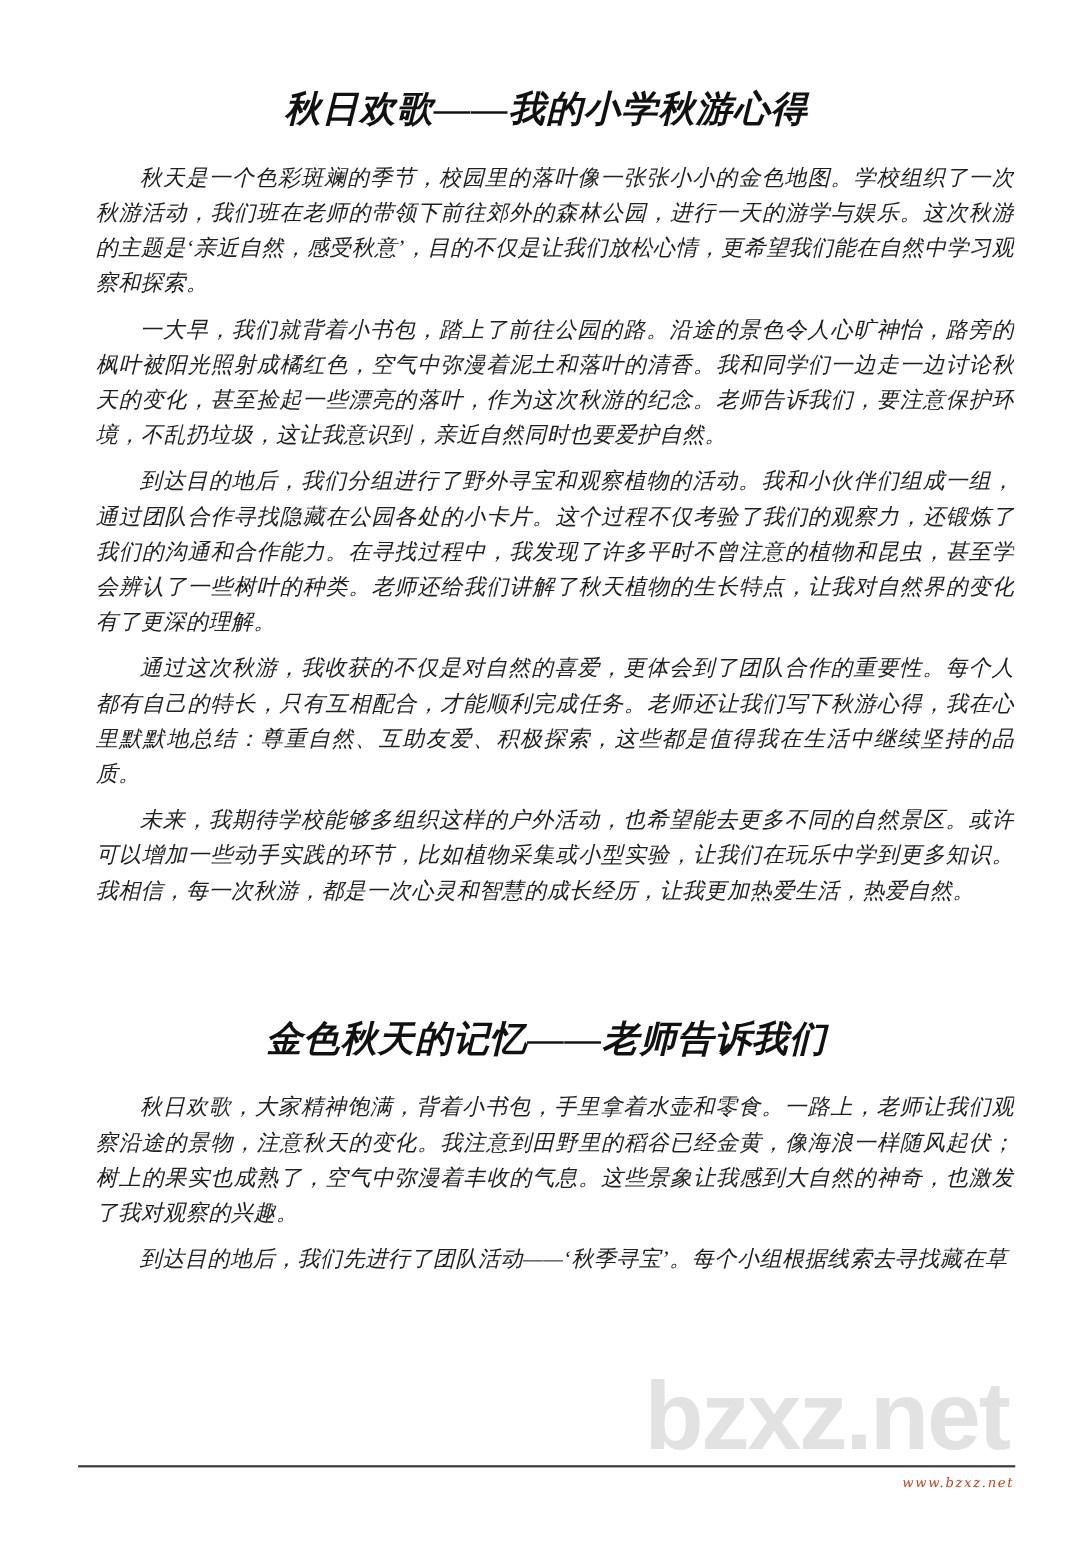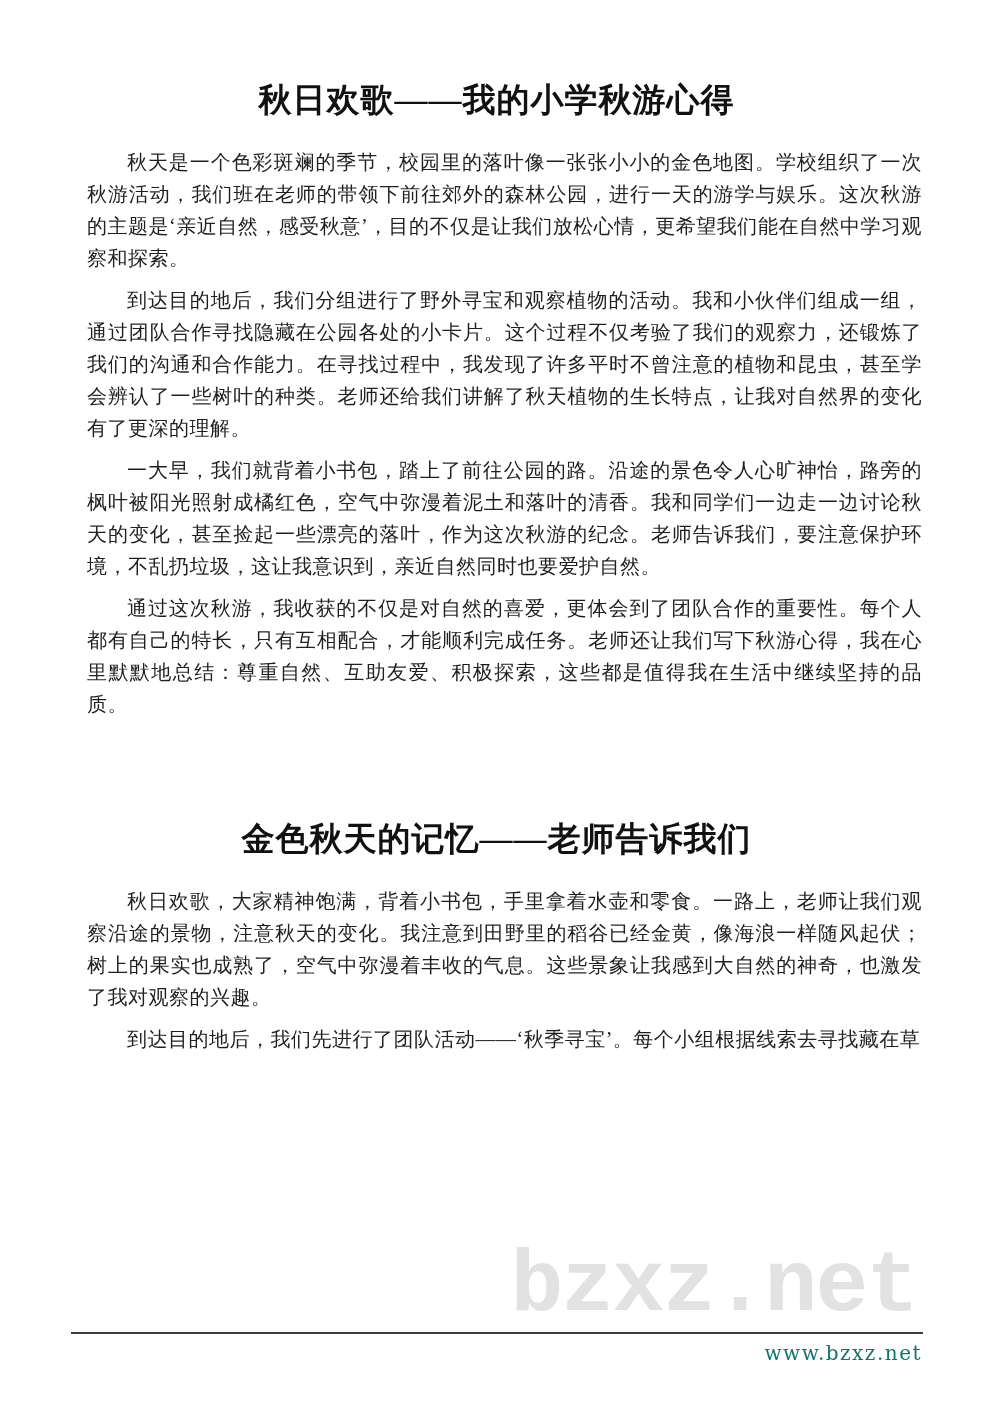--- a/index.html
+++ b/index.html
@@ -15,38 +15,39 @@
     overflow: hidden;
     font-family: "Liberation Serif", "DejaVu Serif", serif;
     color: #1f1f1f;
   }
   
   .watermark {
     position: absolute;
     top: 1243px;
     right: 76px;
     z-index: 0;
-    font-family: Liberation Mono, monospace;
+    font-family: Liberation Sans, sans-serif;
     font-weight: bold;
     font-size: 88px;
     line-height: 88px;
     letter-spacing: -2px;
     color: #e2e2e2;
     user-select: none;
     white-space: nowrap;
   }
   
   .content {
     position: absolute;
     left: 71px;
     top: 0;
     width: 851px;
     height: 1312px;
     overflow: hidden;
     z-index: 1;
+    font-style: italic;
   }
   h1.essay-title {
     font-size: 33px;
     line-height: 38px;
     font-weight: 700;
     text-align: center;
     letter-spacing: 1px;
     color: #111111;
     margin: 0 0 27px 0;
   }
@@ -73,40 +74,42 @@
     height: 2px;
     background: #3c3c3c;
     z-index: 2;
   }
   .footer-url {
     position: absolute;
     top: 1341px;
     right: 71px;
     z-index: 2;
     font-family: "DejaVu Serif", "Liberation Serif", serif;
-    font-size: 20px;
+    font-style: italic;
+    font-size: 12px;
     letter-spacing: 1.5px;
-    color: #0f766e;
+    color: #c2410c;
   }
 </style>
 </head>
 <body>
 
 <div class="page">
 
   <div class="watermark">bzxz.net</div>
 
   <div class="content">
 
     <h1 class="essay-title first">秋日欢歌——我的小学秋游心得</h1>
 
     <p class="body-paragraph">秋天是一个色彩斑斓的季节，校园里的落叶像一张张小小的金色地图。学校组织了一次秋游活动，我们班在老师的带领下前往郊外的森林公园，进行一天的游学与娱乐。这次秋游的主题是‘亲近自然，感受秋意’，目的不仅是让我们放松心情，更希望我们能在自然中学习观察和探索。</p>
+    <p class="body-paragraph">一大早，我们就背着小书包，踏上了前往公园的路。沿途的景色令人心旷神怡，路旁的枫叶被阳光照射成橘红色，空气中弥漫着泥土和落叶的清香。我和同学们一边走一边讨论秋天的变化，甚至捡起一些漂亮的落叶，作为这次秋游的纪念。老师告诉我们，要注意保护环境，不乱扔垃圾，这让我意识到，亲近自然同时也要爱护自然。</p>
     <p class="body-paragraph">到达目的地后，我们分组进行了野外寻宝和观察植物的活动。我和小伙伴们组成一组，通过团队合作寻找隐藏在公园各处的小卡片。这个过程不仅考验了我们的观察力，还锻炼了我们的沟通和合作能力。在寻找过程中，我发现了许多平时不曾注意的植物和昆虫，甚至学会辨认了一些树叶的种类。老师还给我们讲解了秋天植物的生长特点，让我对自然界的变化有了更深的理解。</p>
-    <p class="body-paragraph">一大早，我们就背着小书包，踏上了前往公园的路。沿途的景色令人心旷神怡，路旁的枫叶被阳光照射成橘红色，空气中弥漫着泥土和落叶的清香。我和同学们一边走一边讨论秋天的变化，甚至捡起一些漂亮的落叶，作为这次秋游的纪念。老师告诉我们，要注意保护环境，不乱扔垃圾，这让我意识到，亲近自然同时也要爱护自然。</p>
     <p class="body-paragraph">通过这次秋游，我收获的不仅是对自然的喜爱，更体会到了团队合作的重要性。每个人都有自己的特长，只有互相配合，才能顺利完成任务。老师还让我们写下秋游心得，我在心里默默地总结：尊重自然、互助友爱、积极探索，这些都是值得我在生活中继续坚持的品质。</p>
+    <p class="body-paragraph">未来，我期待学校能够多组织这样的户外活动，也希望能去更多不同的自然景区。或许可以增加一些动手实践的环节，比如植物采集或小型实验，让我们在玩乐中学到更多知识。我相信，每一次秋游，都是一次心灵和智慧的成长经历，让我更加热爱生活，热爱自然。</p>
 
     <h1 class="essay-title second">金色秋天的记忆——老师告诉我们</h1>
 
     <p class="body-paragraph">秋日欢歌，大家精神饱满，背着小书包，手里拿着水壶和零食。一路上，老师让我们观察沿途的景物，注意秋天的变化。我注意到田野里的稻谷已经金黄，像海浪一样随风起伏；树上的果实也成熟了，空气中弥漫着丰收的气息。这些景象让我感到大自然的神奇，也激发了我对观察的兴趣。</p>
     <p class="body-paragraph">到达目的地后，我们先进行了团队活动——‘秋季寻宝’。每个小组根据线索去寻找藏在草</p>
 
   </div>
 
   <div class="footer-rule"></div>
 

